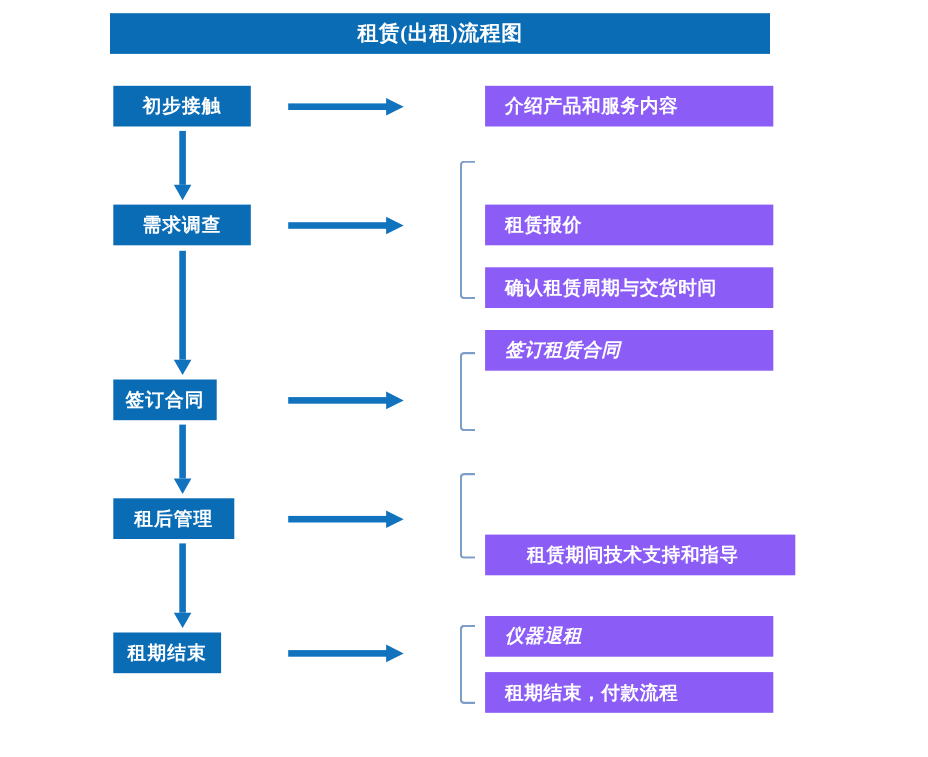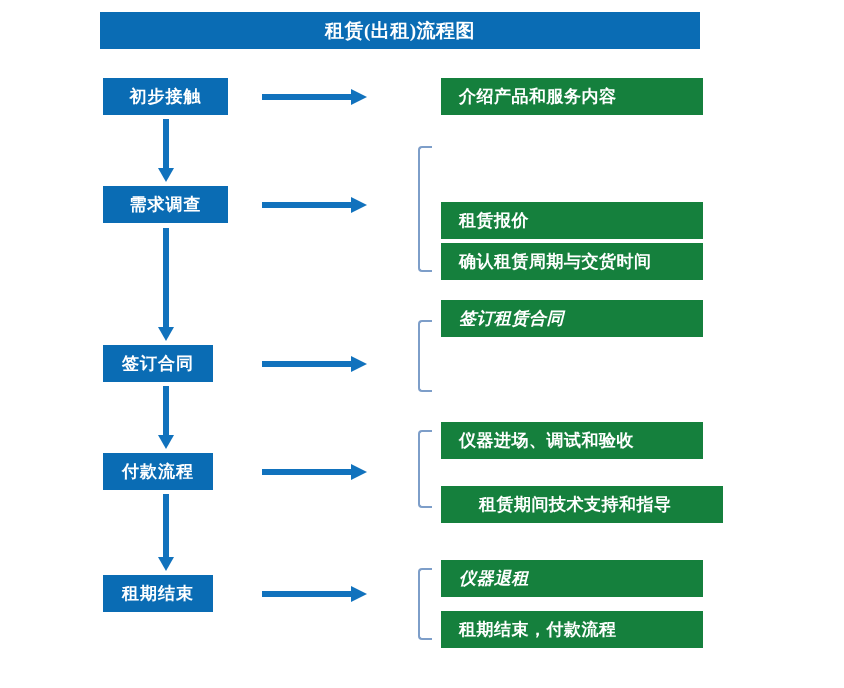--- a/index.html
+++ b/index.html
@@ -50,21 +50,21 @@
     text-align: center;
     letter-spacing: 1px;
   }
 
   
   .detail-box {
     position: absolute;
     left: 441px;
     width: 262px;
     height: 37px;
-    background: #15803d;
+    background: #8b5cf6;
     color: #ffffff;
     font-size: 17px;
     font-weight: bold;
     line-height: 37px;
     text-indent: 18px;
     letter-spacing: 0.5px;
     white-space: nowrap;
     overflow: hidden;
   }
 
@@ -127,29 +127,28 @@
 </style>
 </head>
 <body>
 
 <div id="canvas">
 
   <div class="title-bar">租赁(出租)流程图</div>
 
   <div class="stage-box" style="left: 103px; top: 186px; width: 125px;"><span>需求调查</span></div>
   <div class="stage-box" style="left: 103px; top: 78px; width: 125px;"><span>初步接触</span></div>
-  <div class="stage-box" style="left: 103px; top: 345px; width: 110px;"><span>签订合同</span></div>
-  <div class="stage-box" style="left: 103px; top: 453px; width: 110px;"><span>付款流程</span></div>
-  <div class="stage-box" style="left: 103px; top: 575px; width: 110px;"><span>租期结束</span></div>
+  <div class="stage-box" style="left: 103px; top: 345px; width: 94px;"><span>签订合同</span></div>
+  <div class="stage-box" style="left: 103px; top: 453px; width: 110px;"><span>租后管理</span></div>
+  <div class="stage-box" style="left: 103px; top: 575px; width: 98px;"><span>租期结束</span></div>
 
   <div class="detail-box" style="top: 78px;">介绍产品和服务内容</div>
-  <div class="detail-box" style="top: 186px; margin-top: 16px;">租赁报价</div>
+  <div class="detail-box" style="top: 186px;">租赁报价</div>
   <div class="detail-box" style="top: 243px;">确认租赁周期与交货时间</div>
   <div class="detail-box" style="top: 300px; font-style: italic;">签订租赁合同</div>
-  <div class="detail-box" style="top: 422px;">仪器进场、调试和验收</div>
   <div class="detail-box" style="top: 486px; padding-left: 20px;">租赁期间技术支持和指导</div>
   <div class="detail-box" style="top: 560px; font-style: italic;">仪器退租</div>
   <div class="detail-box" style="top: 611px;">租期结束，付款流程</div>
 
   <div class="arrow-right" style="left: 262px; top: 87px;">
       <span class="shaft"></span>
       <span class="head"></span>
     </div>
   <div class="arrow-right" style="left: 262px; top: 195px;">
       <span class="shaft"></span>

